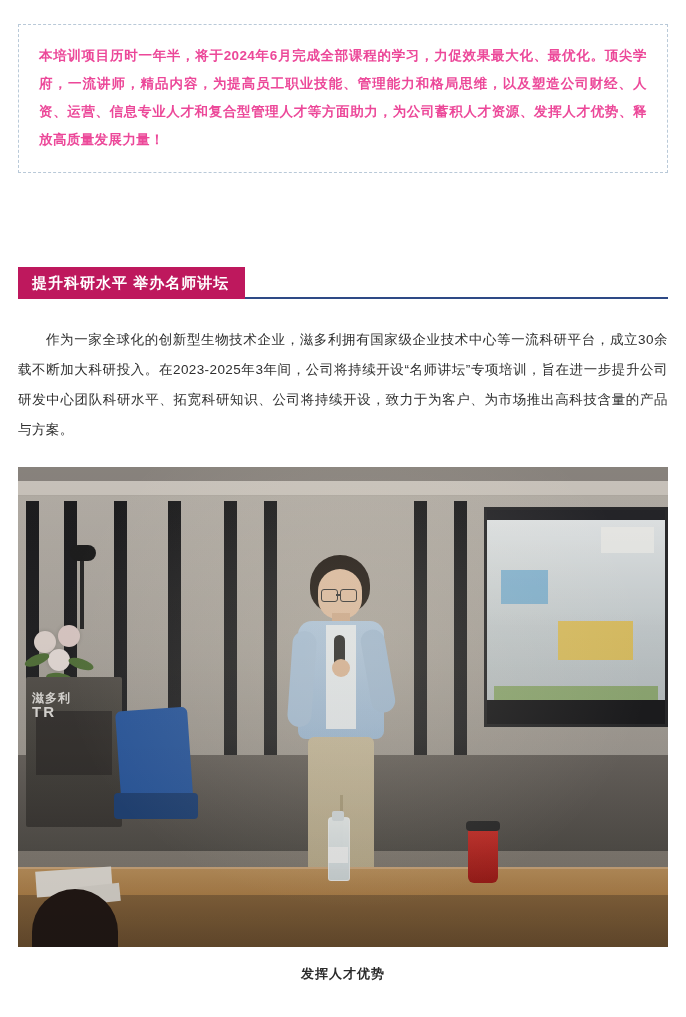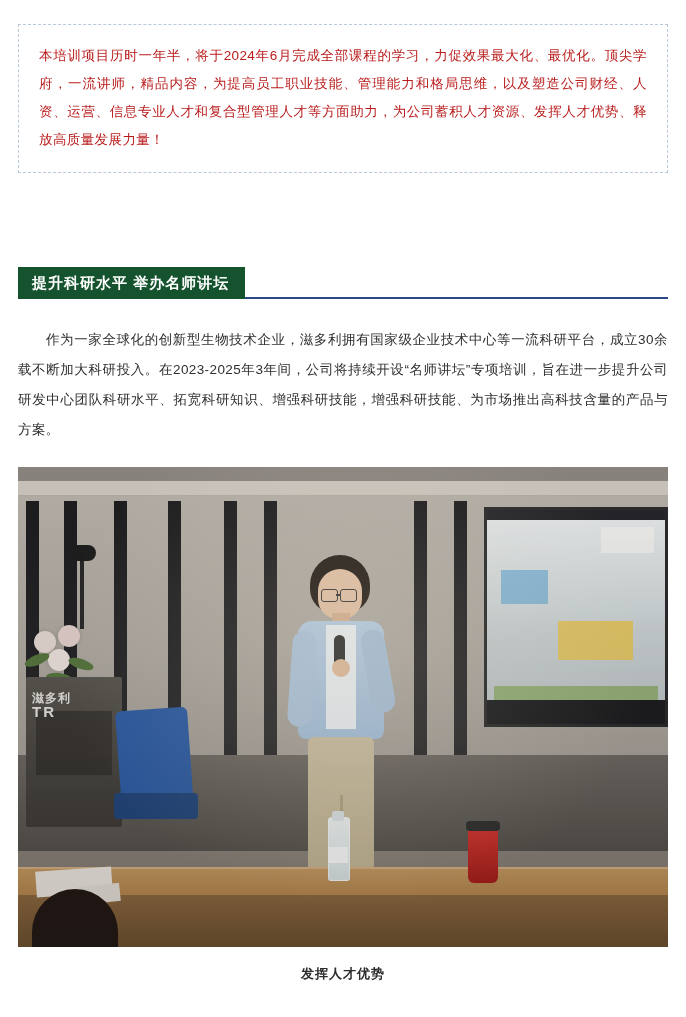--- a/index.html
+++ b/index.html
@@ -29,44 +29,45 @@
     margin: 24px 18px 0 18px;
     border: 1px dashed #b9c9d8;
     background: #ffffff;
     padding: 17px 20px 18px 20px;
     box-sizing: border-box;
   }
   .intro-text {
     font-size: 13.5px;
     line-height: 28px;
     letter-spacing: 0.4px;
-    color: #b91c1c;
+    color: #ec4899;
     text-align: justify;
     margin: 0;
+    font-weight: bold;
   }
 
   
   .section-head-wrap {
     margin-top: 92px;
     position: relative;
     height: 34px;
   }
   .section-head-rule {
     position: absolute;
     left: 18px;
     right: 18px;
     bottom: 0;
     height: 2px;
     background: #2e4a86;
   }
   .section-head-tab {
     position: absolute;
     left: 18px;
     bottom: 0;
-    background: #14532d;
+    background: #be185d;
     color: #ffffff;
     font-size: 15px;
     font-weight: bold;
     letter-spacing: 1px;
     padding: 7px 16px 7px 14px;
     line-height: 18px;
     box-sizing: border-box;
   }
 
   
@@ -349,21 +350,21 @@
   <div class="intro-box">
     <p class="intro-text">本培训项目历时一年半，将于2024年6月完成全部课程的学习，力促效果最大化、最优化。顶尖学府，一流讲师，精品内容，为提高员工职业技能、管理能力和格局思维，以及塑造公司财经、人资、运营、信息专业人才和复合型管理人才等方面助力，为公司蓄积人才资源、发挥人才优势、释放高质量发展力量！</p>
   </div>
 
   <div class="section-head-wrap">
     <div class="section-head-rule"></div>
     <div class="section-head-tab">提升科研水平  举办名师讲坛</div>
   </div>
 
   <div class="body-box">
-    <p class="body-text">作为一家全球化的创新型生物技术企业，滋多利拥有国家级企业技术中心等一流科研平台，成立30余载不断加大科研投入。在2023-2025年3年间，公司将持续开设“名师讲坛”专项培训，旨在进一步提升公司研发中心团队科研水平、拓宽科研知识、增强科研技能，增强科研技能、为市场推出高科技含量的产品与方案。</p>
+    <p class="body-text">作为一家全球化的创新型生物技术企业，滋多利拥有国家级企业技术中心等一流科研平台，成立30余载不断加大科研投入。在2023-2025年3年间，公司将持续开设“名师讲坛”专项培训，旨在进一步提升公司研发中心团队科研水平、拓宽科研知识、公司将持续开设，致力于为客户、为市场推出高科技含量的产品与方案。</p>
   </div>
 
   <div class="photo-frame">
     <div class="wall"></div>
     <div class="wall-top-strip"></div>
     <div class="ceiling-dark"></div>
 
     <div class="slat" style="left:8px;  height:392px;"></div>
     <div class="slat" style="left:46px; height:392px;"></div>
     <div class="slat" style="left:96px; height:392px;"></div>

